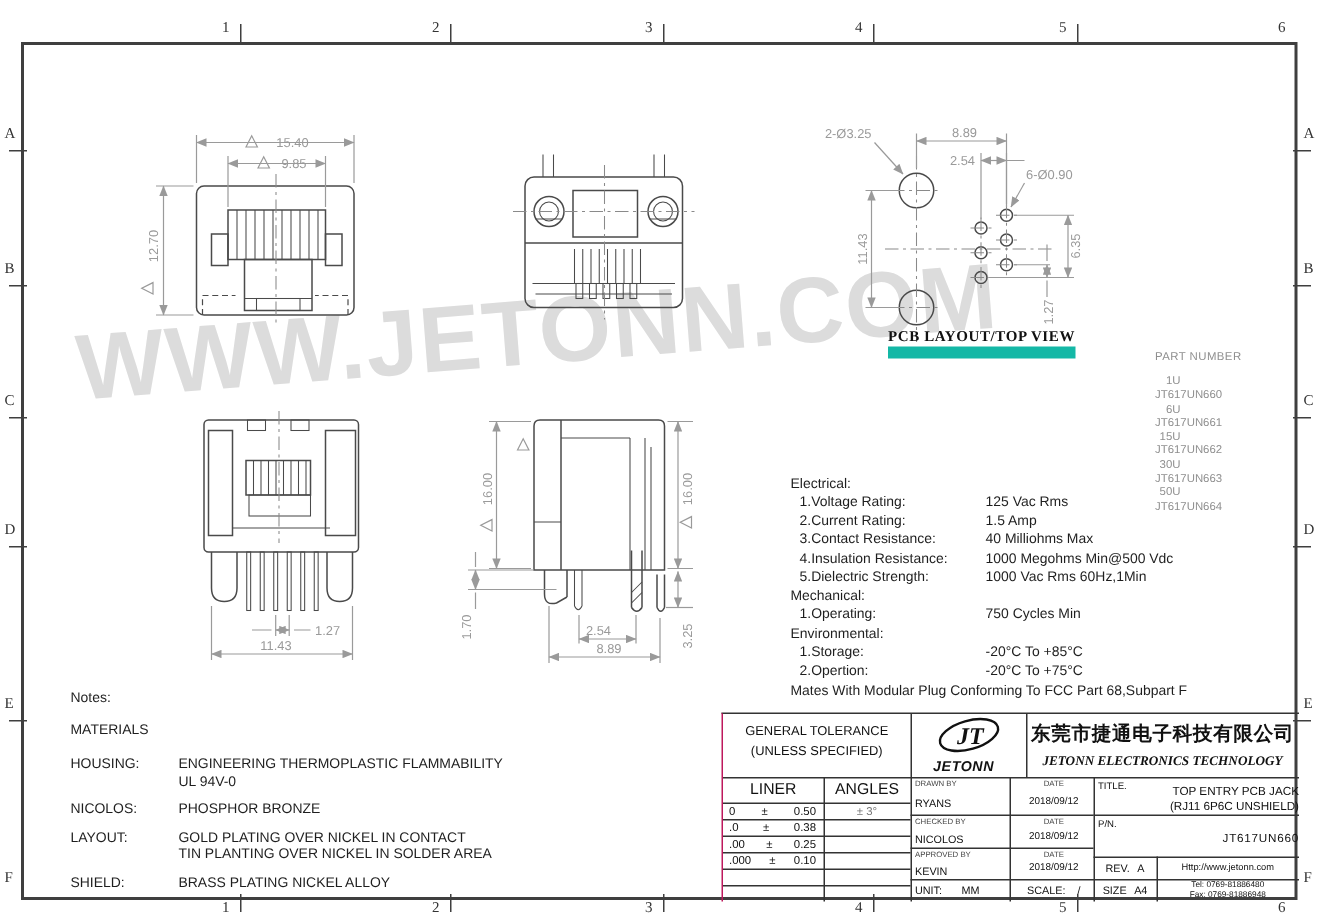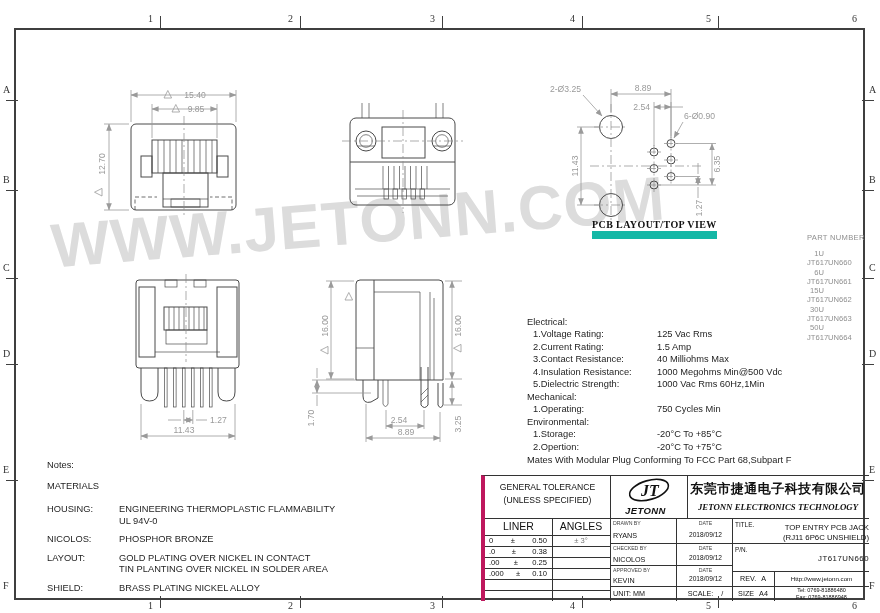--- a/index.html
+++ b/index.html
@@ -21,37 +21,37 @@
   .dsh{stroke:#4a4a4a;stroke-width:.8;fill:none;stroke-dasharray:4 2.5;}
   .cl{stroke:#8a8a8a;stroke-width:.7;fill:none;stroke-dasharray:9 3 2 3;}
   .dm{stroke:#9a9a9a;stroke-width:.8;fill:none;}
   .tri{stroke:#9a9a9a;stroke-width:.8;fill:none;}
   .dt{font-family:"Liberation Sans",sans-serif;font-size:8.6px;fill:#9a9a9a;}
   
   .pcb-cap{left:592px;top:219px;font-family:"Liberation Serif",serif;font-weight:bold;
            font-size:10px;letter-spacing:.4px;border-bottom:8px solid #14b8a6;color:#111;
            padding-bottom:1px;z-index:2;}
   
-  .pnb{left:770px;top:233px;color:#8f8f8f;font-size:7.6px;z-index:2;margin-left:37px;}
+  .pnb{left:770px;top:233px;color:#8f8f8f;font-size:7.6px;z-index:2;}
   .pnb .hd{margin-bottom:7px;letter-spacing:.3px;}
   .pnb .r{display:flex;line-height:9.3px;flex-direction:column;}
   .pnb .q{width:17px;text-align:right;margin-right:5px;}
   
   .specs{left:527px;top:316px;width:345px;font-size:9.3px;color:#1e1e1e;z-index:2;}
   .srow{display:flex;line-height:12.45px;}
   .srow .lbl{width:124px;padding-left:6px;}
   .srow.sec .lbl{padding-left:0;}
   .sfoot{line-height:13px;margin-top:1px;}
   
   .notes{left:47px;top:460px;font-size:9.3px;color:#1e1e1e;z-index:2;}
   .notes .mt{margin-top:11px;}
   .nrow{display:flex;margin-top:7px;line-height:11.6px;}
   .nrow .lbl{width:72px;}
   
-  .tb{left:481px;top:475px;width:384px;height:125px;border-left:4px solid #be185d;
+  .tb{left:481px;top:475px;width:384px;height:125px;border-left:1px solid #be185d;
       border-top:1px solid #333;font-size:7px;color:#111;z-index:3;background:transparent;}
   .tb .vl,.tb .hl{position:absolute;background:#333;}
   .tb .vl{width:1px;} .tb .hl{height:1px;}
   .tb .c{position:absolute;}
   .tolhead{width:125px;top:5px;text-align:center;font-size:8.6px;line-height:13px;}
   .colhead{font-size:10.5px;text-align:center;line-height:17px;}
   .tolrow{display:flex;justify-content:space-between;font-size:7.6px;line-height:11px;}
   .angval{font-size:7.6px;text-align:center;line-height:11px;color:#777;}
   .mlab{font-size:5.2px;color:#444;}
   .mval{font-size:7.2px;}
@@ -432,21 +432,21 @@
   <div class="c mlab" style="left:194px;top:44px;width:53px;text-align:center;">DATE</div>
   <div class="c mval" style="left:194px;top:55px;width:53px;text-align:center;font-size:6.6px;">2018/09/12</div>
   <div class="c mlab" style="left:128px;top:69px;">CHECKED BY</div>
   <div class="c mval" style="left:128px;top:79px;">NICOLOS</div>
   <div class="c mlab" style="left:194px;top:69px;width:53px;text-align:center;">DATE</div>
   <div class="c mval" style="left:194px;top:78px;width:53px;text-align:center;font-size:6.6px;">2018/09/12</div>
   <div class="c mlab" style="left:128px;top:91px;">APPROVED BY</div>
   <div class="c mval" style="left:128px;top:100px;">KEVIN</div>
   <div class="c mlab" style="left:194px;top:91px;width:53px;text-align:center;">DATE</div>
   <div class="c mval" style="left:194px;top:99px;width:53px;text-align:center;font-size:6.6px;">2018/09/12</div>
-  <div class="c" style="left:128px;top:110px;width:60px;height:15px;display:flex;align-items:center;gap:2px;text-align:center;">
+  <div class="c" style="left:128px;top:110px;width:60px;height:15px;display:flex;align-items:center;gap:13px;text-align:center;">
     <span class="mval">UNIT:</span>
     <span class="mval">MM</span>
   </div>
   <div class="c" style="left:194px;top:110px;width:53px;height:15px;display:flex;align-items:center;justify-content:center;gap:8px;">
     <span class="mval">SCALE:</span>
     <span class="mval">/</span>
   </div>
 
   <div class="c small6" style="left:250px;top:45px;">TITLE.</div>
   <div class="c tt" style="left:268px;top:47px;width:116px;">

